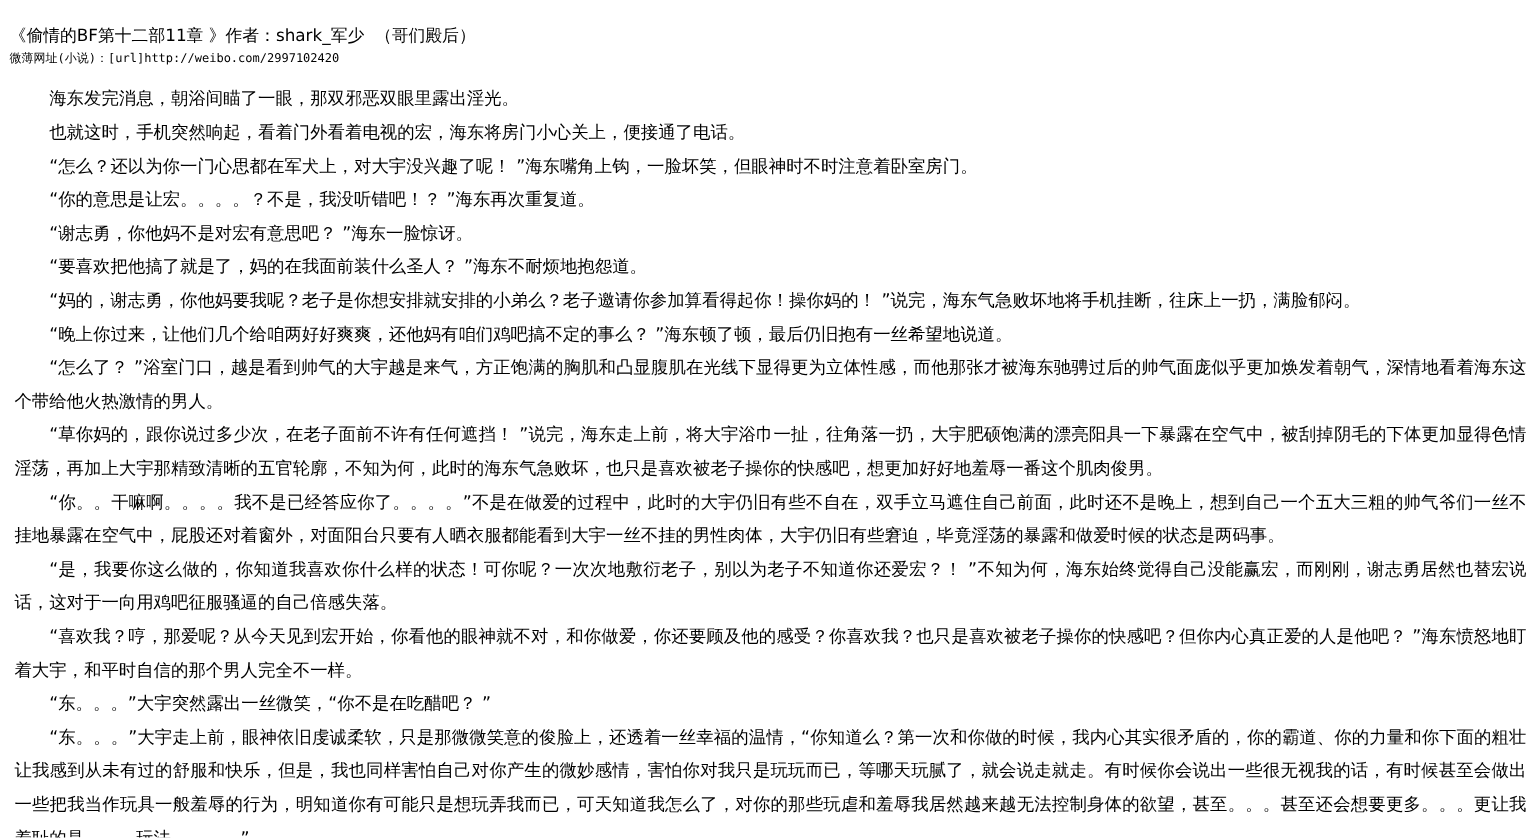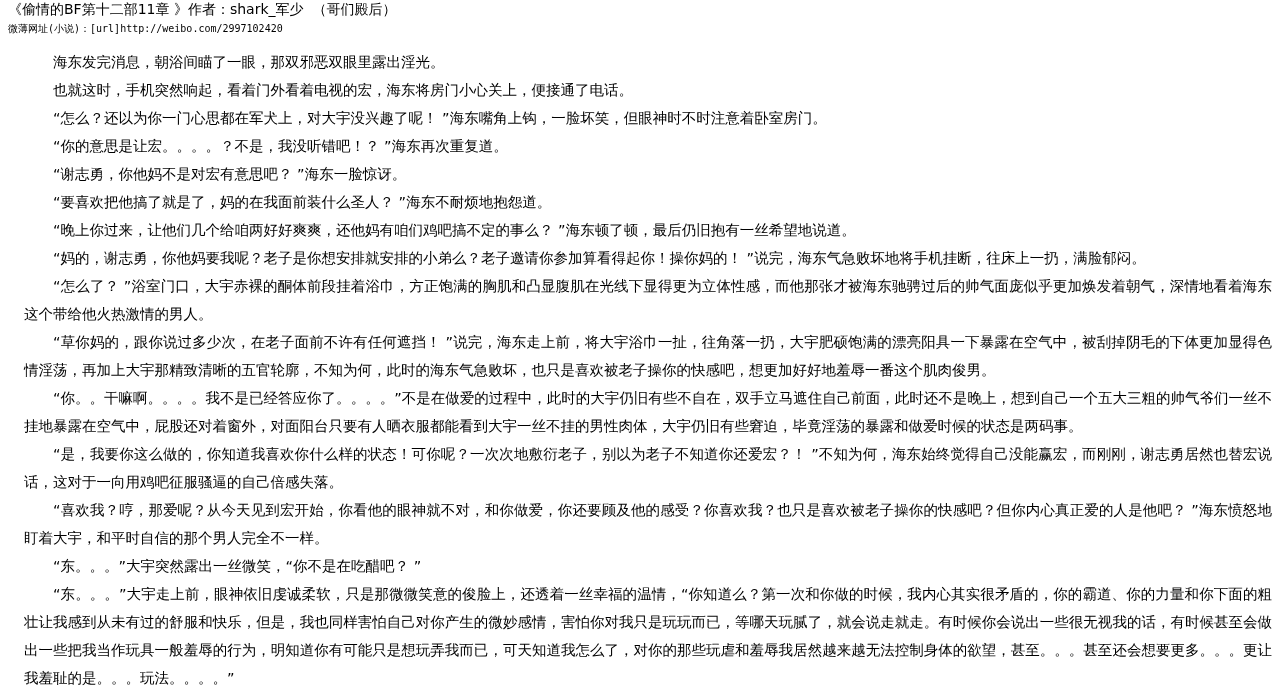--- a/index.html
+++ b/index.html
@@ -11,32 +11,32 @@
     width: 1280px;
     height: 698px;
     overflow: hidden;
     font-family: "DejaVu Sans", "Liberation Sans", sans-serif;
     color: #000000;
   }
   .page {
     width: 1280px;
     height: 698px;
     box-sizing: border-box;
-    padding: 0 8px 0 8px;
+    padding: 21px 8px 0 8px;
     position: relative;
   }
   .header-block {
     margin-bottom: 10px;
   }
   .body-text {
     font-size: 14.5px;
     line-height: 28px;
   }
   .para {
-    margin: 0 0 0 16px;
+    margin: 0 0 0 4px;
     text-indent: 2em;
     text-align: justify;
     word-break: break-all;
   }
   .hdr-title {
     font-size: 14px;
     line-height: 19px;
     white-space: pre-wrap;
   }
   .hdr-url {
@@ -56,23 +56,23 @@
     <div class="hdr-url">微薄网址(小说)：[url]http://weibo.com/2997102420</div>
   </div>
 
   <div class="body-text">
     <p class="para">海东发完消息，朝浴间瞄了一眼，那双邪恶双眼里露出淫光。</p>
     <p class="para">也就这时，手机突然响起，看着门外看着电视的宏，海东将房门小心关上，便接通了电话。</p>
     <p class="para">“怎么？还以为你一门心思都在军犬上，对大宇没兴趣了呢！ ”海东嘴角上钩，一脸坏笑，但眼神时不时注意着卧室房门。</p>
     <p class="para">“你的意思是让宏。。。。？不是，我没听错吧！？ ”海东再次重复道。</p>
     <p class="para">“谢志勇，你他妈不是对宏有意思吧？ ”海东一脸惊讶。</p>
     <p class="para">“要喜欢把他搞了就是了，妈的在我面前装什么圣人？ ”海东不耐烦地抱怨道。</p>
+    <p class="para">“妈的，谢志勇，你他妈要我呢？老子是你想安排就安排的小弟么？老子邀请你参加算看得起你！操你妈的！ ”说完，海东气急败坏地将手机挂断，往床上一扔，满脸郁闷。</p>
     <p class="para">“晚上你过来，让他们几个给咱两好好爽爽，还他妈有咱们鸡吧搞不定的事么？ ”海东顿了顿，最后仍旧抱有一丝希望地说道。</p>
-    <p class="para">“妈的，谢志勇，你他妈要我呢？老子是你想安排就安排的小弟么？老子邀请你参加算看得起你！操你妈的！ ”说完，海东气急败坏地将手机挂断，往床上一扔，满脸郁闷。</p>
-    <p class="para">“怎么了？ ”浴室门口，大宇赤裸的酮体前段挂着浴巾，方正饱满的胸肌和凸显腹肌在光线下显得更为立体性感，而他那张才被海东驰骋过后的帅气面庞似乎更加焕发着朝气，深情地看着海东这个带给他火热激情的男人。</p>
+    <p class="para">“怎么了？ ”浴室门口，越是看到帅气的大宇越是来气，方正饱满的胸肌和凸显腹肌在光线下显得更为立体性感，而他那张才被海东驰骋过后的帅气面庞似乎更加焕发着朝气，深情地看着海东这个带给他火热激情的男人。</p>
     <p class="para">“草你妈的，跟你说过多少次，在老子面前不许有任何遮挡！ ”说完，海东走上前，将大宇浴巾一扯，往角落一扔，大宇肥硕饱满的漂亮阳具一下暴露在空气中，被刮掉阴毛的下体更加显得色情淫荡，再加上大宇那精致清晰的五官轮廓，不知为何，此时的海东气急败坏，也只是喜欢被老子操你的快感吧，想更加好好地羞辱一番这个肌肉俊男。</p>
     <p class="para">“你。。干嘛啊。。。。我不是已经答应你了。。。。”不是在做爱的过程中，此时的大宇仍旧有些不自在，双手立马遮住自己前面，此时还不是晚上，想到自己一个五大三粗的帅气爷们一丝不挂地暴露在空气中，屁股还对着窗外，对面阳台只要有人晒衣服都能看到大宇一丝不挂的男性肉体，大宇仍旧有些窘迫，毕竟淫荡的暴露和做爱时候的状态是两码事。</p>
     <p class="para">“是，我要你这么做的，你知道我喜欢你什么样的状态！可你呢？一次次地敷衍老子，别以为老子不知道你还爱宏？！ ”不知为何，海东始终觉得自己没能赢宏，而刚刚，谢志勇居然也替宏说话，这对于一向用鸡吧征服骚逼的自己倍感失落。</p>
     <p class="para">“喜欢我？哼，那爱呢？从今天见到宏开始，你看他的眼神就不对，和你做爱，你还要顾及他的感受？你喜欢我？也只是喜欢被老子操你的快感吧？但你内心真正爱的人是他吧？ ”海东愤怒地盯着大宇，和平时自信的那个男人完全不一样。</p>
     <p class="para">“东。。。”大宇突然露出一丝微笑，“你不是在吃醋吧？ ”</p>
     <p class="para">“东。。。”大宇走上前，眼神依旧虔诚柔软，只是那微微笑意的俊脸上，还透着一丝幸福的温情，“你知道么？第一次和你做的时候，我内心其实很矛盾的，你的霸道、你的力量和你下面的粗壮让我感到从未有过的舒服和快乐，但是，我也同样害怕自己对你产生的微妙感情，害怕你对我只是玩玩而已，等哪天玩腻了，就会说走就走。有时候你会说出一些很无视我的话，有时候甚至会做出一些把我当作玩具一般羞辱的行为，明知道你有可能只是想玩弄我而已，可天知道我怎么了，对你的那些玩虐和羞辱我居然越来越无法控制身体的欲望，甚至。。。甚至还会想要更多。。。更让我羞耻的是。。。玩法。。。。”</p>
   </div>
 
 </div>
 

